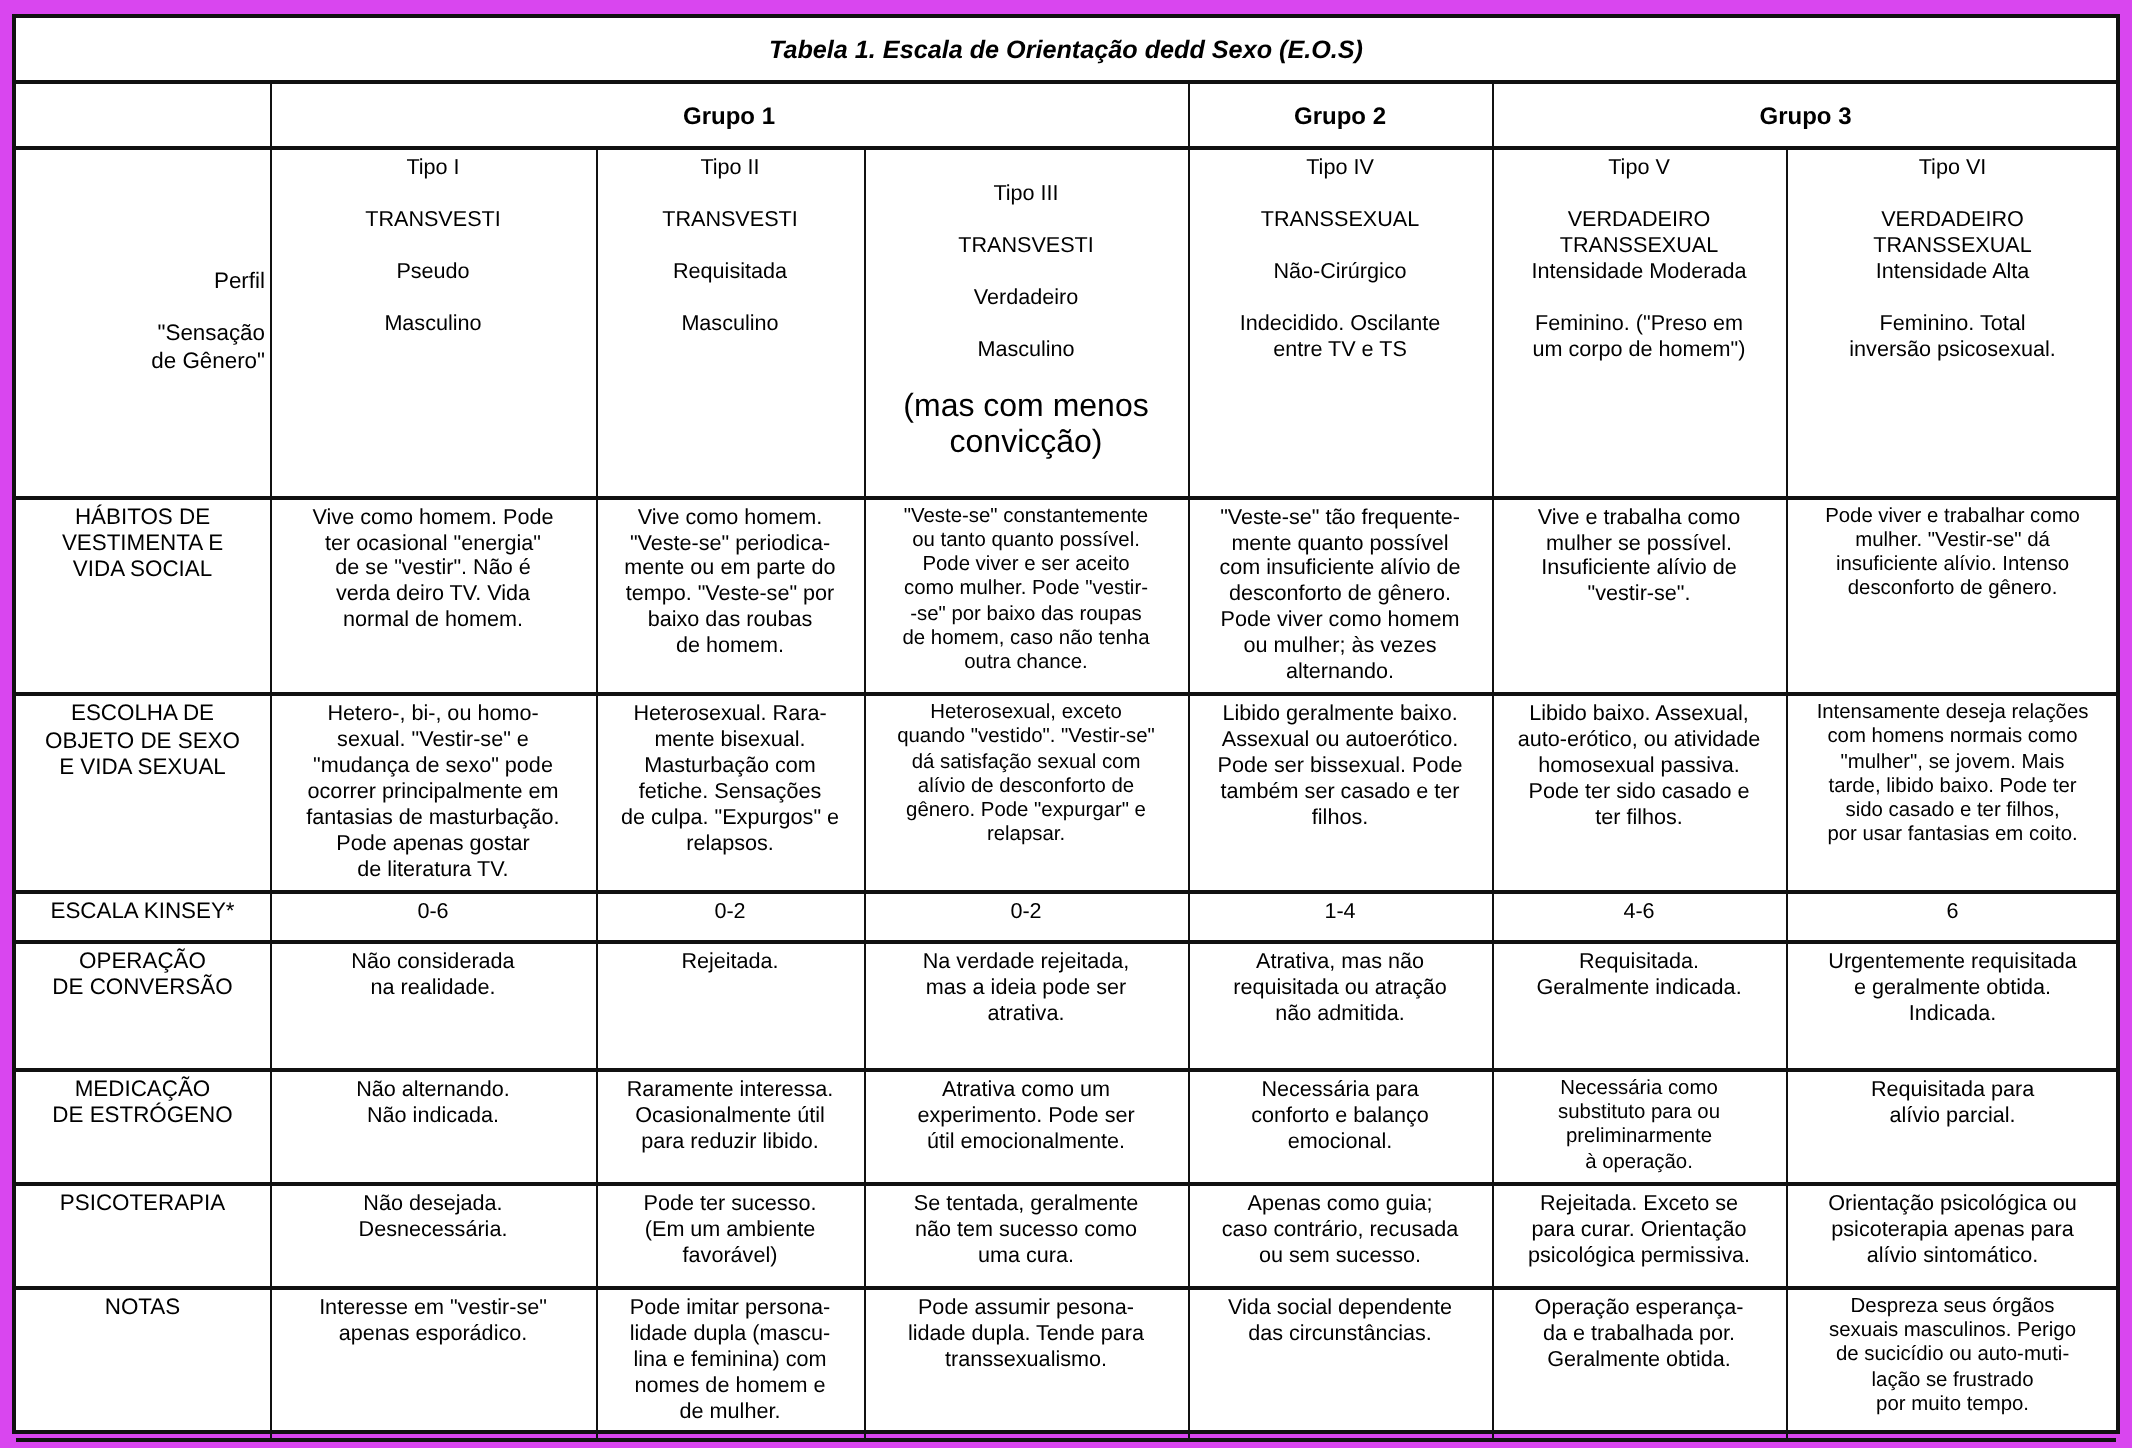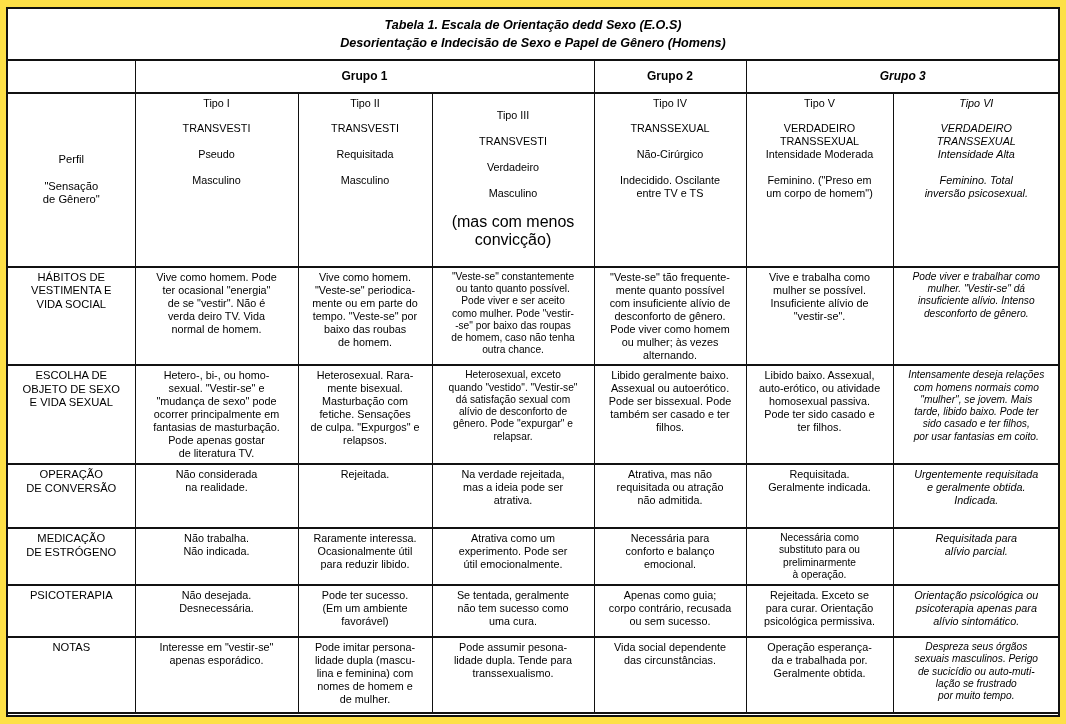--- a/index.html
+++ b/index.html
@@ -1,50 +1,49 @@
 <!DOCTYPE html>
 <html><head>
 <meta charset="utf-8">
 <style>
   html,body { margin:0; padding:0; background:#fff; }
   body { font-family:"Liberation Sans", sans-serif; color:#000; }
-  .page { width:1066px; height:724px; box-sizing:border-box; padding:7px 6px; background:#fde047; }
+  .page { width:1066px; height:724px; box-sizing:border-box; padding:7px 6px; background:#d946ef; }
   .tablebox { border:2px solid #111; width:100%; height:100%; box-sizing:border-box;
               display:flex; flex-direction:column; background:#fff; }
   .title-block { border-bottom:2px solid #111; text-align:center; padding:7px 0 6px;
                  font-weight:bold; font-style:italic; font-size:12.6px; line-height:1.45; }
   table { border-collapse:collapse; width:100%; table-layout:fixed; }
   td { border-left:1px solid #111; border-right:1px solid #111;
        border-top:2px solid #111; border-bottom:2px solid #111;
        vertical-align:top; text-align:center; white-space:pre-line;
        font-size:10.8px; line-height:1.2; padding:3px 2px; overflow:hidden; }
   td:first-child { border-left:none; }
-  td:last-child { border-right:none;font-style:italic; }
+  td:last-child { border-right:none; }
   tr:first-child td { border-top:none; }
   tr:last-child td { border-bottom:none;margin-top:36px; }
   .group-row td { font-weight:bold; font-size:12px; vertical-align:middle; }
   .rowlabel { font-size:11.2px; }
-  .vmid { vertical-align:middle; }
+  .vmid { vertical-align:middle;text-align:right; }
   .sm { font-size:10.2px; }
   .xs { font-size:16px; line-height:1.15; }
   .h-group{height:32px} .h-perfil{height:118px} .h-habitos{height:96px}
   .h-escolha{height:84px} .h-kinsey{height:25px} .h-operacao{height:64px}
   .h-medicacao{height:52px} .h-psico{height:52px} .h-notas{height:75px}
   .footnotes { border-top:2px solid #111; flex:1; text-align:left; font-size:11.4px;
                line-height:1.3; padding:3px 4px; white-space:pre-line; }
 </style>
 </head>
 <body>
 
 <div class="page">
   <div class="tablebox">
 
     <div class="title-block">
       <div>Tabela 1. Escala de Orientação dedd Sexo (E.O.S)</div>
-      <div>Desorientação e Indecisão de Sexo e Papel de Gênero (Homens)</div>
     </div>
 
     <table>
       <colgroup>
         <col style="width:127px">
           <col style="width:163px">
           <col style="width:134px">
         <col style="width:162px">
           <col style="width:152px">
           <col style="width:147px">
@@ -187,20 +186,29 @@
 Pode ter sido casado e
 ter filhos.</td>
         <td class="sm">Intensamente deseja relações
 com homens normais como
 "mulher", se jovem. Mais
 tarde, libido baixo. Pode ter
 sido casado e ter filhos,
 por usar fantasias em coito.</td>
       </tr>
 
+      <tr class="h-kinsey">
+        <td class="rowlabel">ESCALA KINSEY*</td>
+        <td>0-6</td>
+        <td>0-2</td>
+        <td>0-2</td>
+        <td>1-4</td>
+        <td>4-6</td>
+        <td>6</td>
+      </tr>
 
       <tr class="h-operacao">
         <td class="rowlabel">OPERAÇÃO
 DE CONVERSÃO</td>
         <td>Não considerada
 na realidade.</td>
         <td>Rejeitada.</td>
         <td>Na verdade rejeitada,
 mas a ideia pode ser
 atrativa.</td>
@@ -210,21 +218,21 @@
         <td>Requisitada.
 Geralmente indicada.</td>
         <td>Urgentemente requisitada
 e geralmente obtida.
 Indicada.</td>
       </tr>
 
       <tr class="h-medicacao">
         <td class="rowlabel">MEDICAÇÃO
 DE ESTRÓGENO</td>
-        <td>Não trabalha.
+        <td>Não alternando.
 Não indicada.</td>
         <td>Raramente interessa.
 Ocasionalmente útil
 para reduzir libido.</td>
         <td>Atrativa como um
 experimento. Pode ser
 útil emocionalmente.</td>
         <td>Necessária para
 conforto e balanço
 emocional.</td>
@@ -240,21 +248,21 @@
         <td class="rowlabel">PSICOTERAPIA</td>
         <td>Não desejada.
 Desnecessária.</td>
         <td>Pode ter sucesso.
 (Em um ambiente
 favorável)</td>
         <td>Se tentada, geralmente
 não tem sucesso como
 uma cura.</td>
         <td>Apenas como guia;
-corpo contrário, recusada
+caso contrário, recusada
 ou sem sucesso.</td>
         <td>Rejeitada. Exceto se
 para curar. Orientação
 psicológica permissiva.</td>
         <td>Orientação psicológica ou
 psicoterapia apenas para
 alívio sintomático.</td>
       </tr>
 
       <tr class="h-notas">

